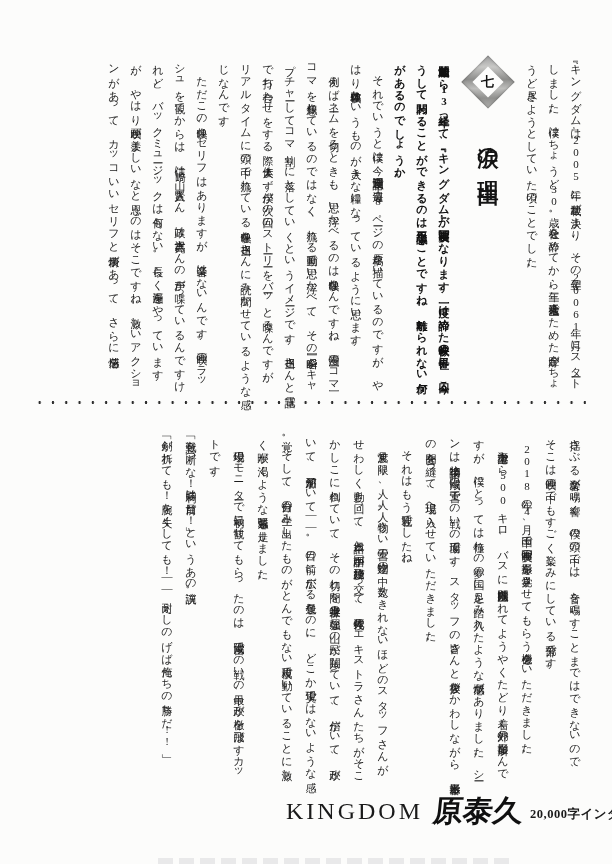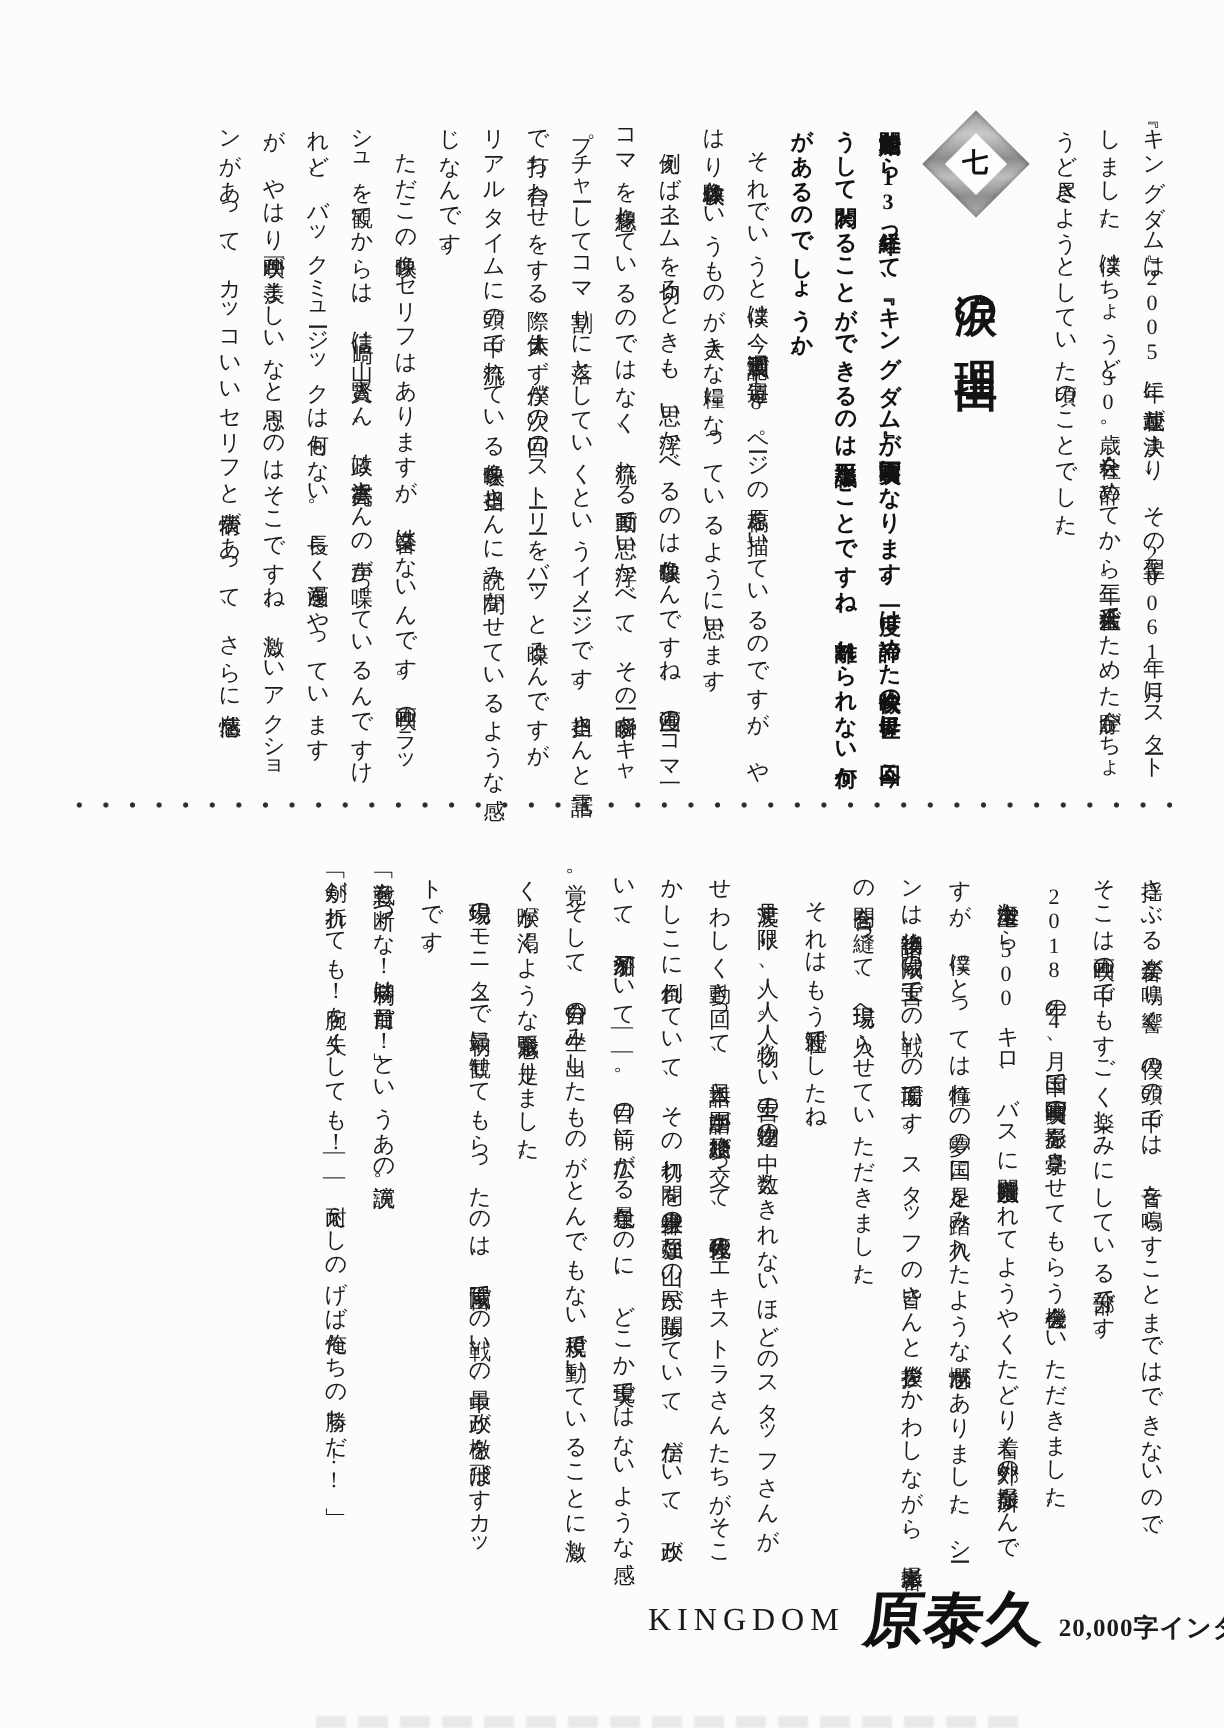--- a/index.html
+++ b/index.html
@@ -82,21 +82,21 @@
   }
   
   .page-footer{
     position:absolute;
     left:286px;top:796px;
     display:flex;align-items:center;
     white-space:nowrap;
   }
   .series-title{
     font-family:"Liberation Serif","DejaVu Serif",serif;
-    font-size:16px;letter-spacing:3px;color:#1a1a1a;margin-left:38px;
+    font-size:24px;letter-spacing:3px;color:#1a1a1a;
   }
   .author-name{
     font-size:30px;font-weight:700;color:#101010;
     margin:0 7px 0 10px;
     transform:skewX(-6deg);
     line-height:1;
   }
   .feature-label{
     font-size:12.5px;font-weight:700;color:#1a1a1a;
     letter-spacing:0.5px;

